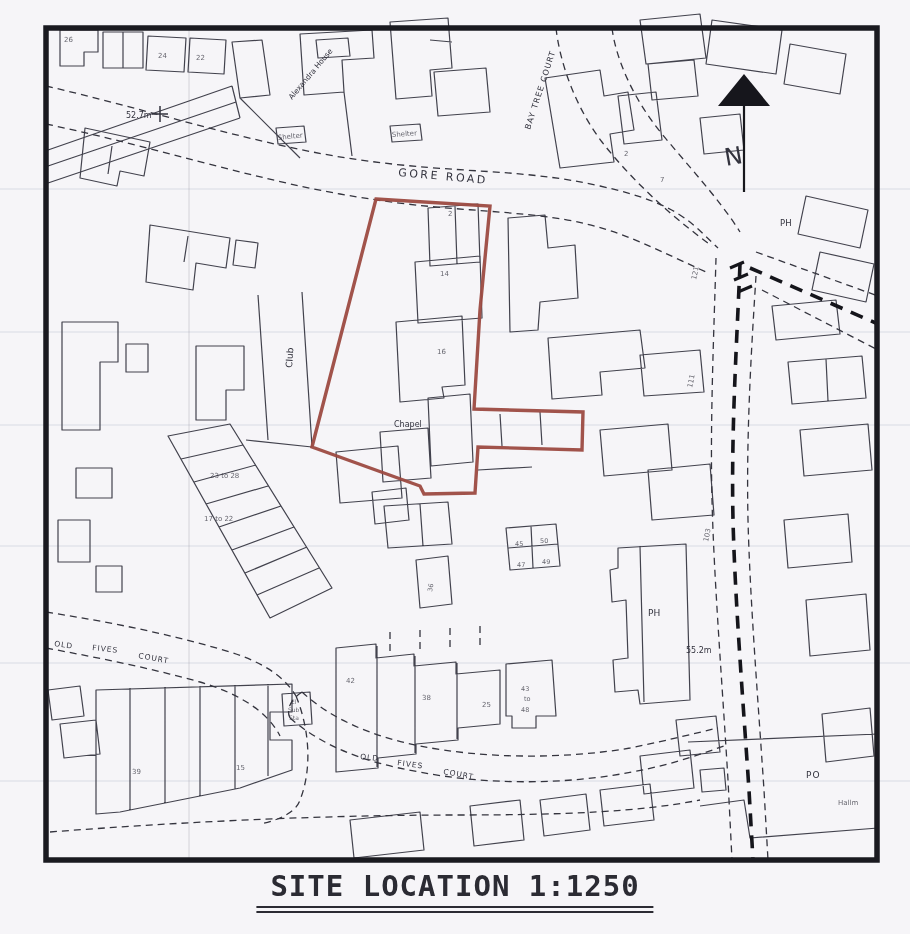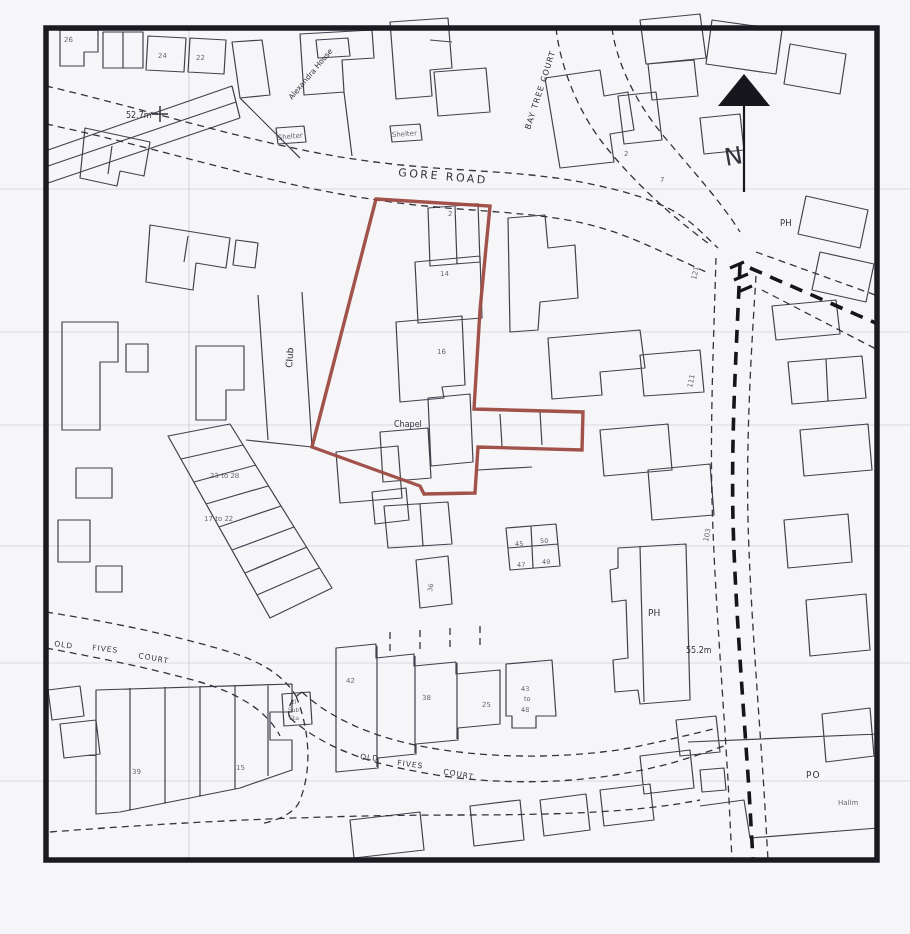--- a/index.html
+++ b/index.html
@@ -135,13 +135,14 @@
     <text class="tiny" x="291" y="704" font-size="6">El</text>
     <text class="tiny" x="288" y="712" font-size="6">Sub</text>
     <text class="tiny" x="289" y="720" font-size="6">Sta</text>
     <text class="tiny" x="132" y="774" font-size="7">39</text>
     <text class="tiny" x="236" y="770" font-size="7">15</text>
     <text x="806" y="778" font-size="9" letter-spacing="1">PO</text>
     <text class="tiny" x="838" y="805" font-size="7">Hallm</text>
   </g>
 </svg>
 
+<div class="caption">SITE LOCATION 1:1250</div>
 </div>
 
 </body></html>

